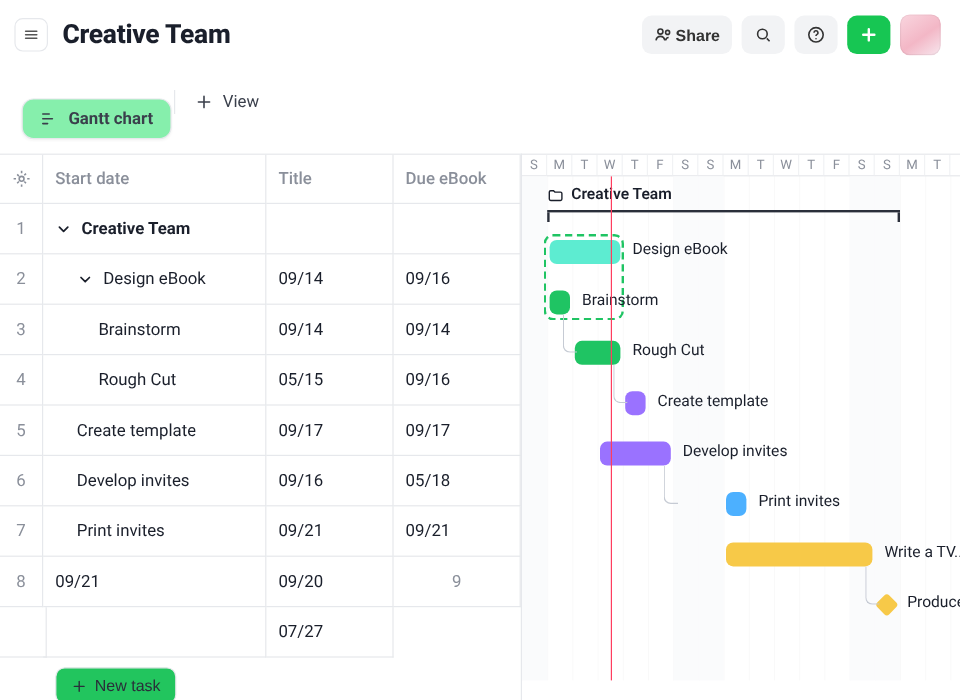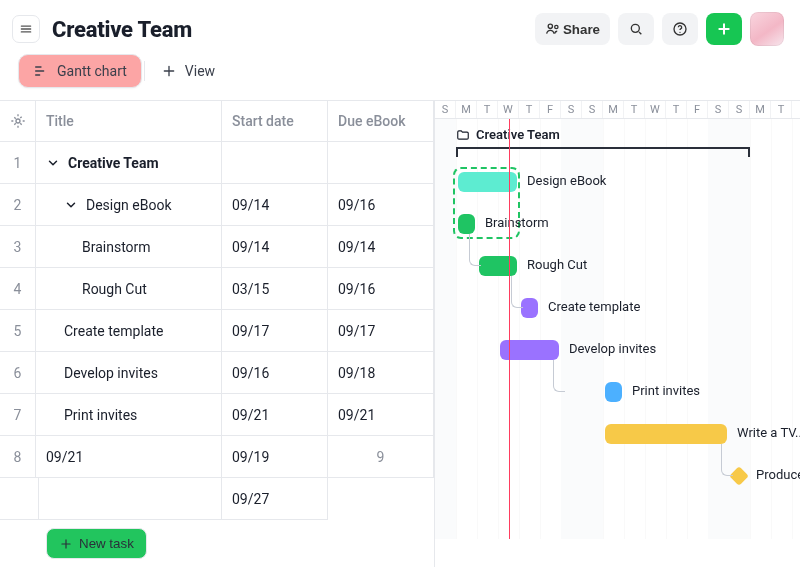--- a/index.html
+++ b/index.html
@@ -21,21 +21,21 @@
 .iconbtn{border:none; background:#f2f3f5; border-radius:8px; height:32px; min-width:32px; display:flex;align-items:center;justify-content:center; color:#333; padding:0 10px; font-weight:600;gap:2px;}
 .iconbtn svg{width:16px;height:16px;}
 .plusbtn{background:#17c653; color:#fff; font-weight:900;}
 .avatar{width:34px;height:34px;border-radius:8px; background:linear-gradient(145deg,#f9d6df 0%,#f3b7c6 55%,#f7e7ee 100%); position:relative; overflow:hidden;}
 .avatar::after{content:""; position:absolute; inset:0; border:1px solid rgba(0,0,0,.05); border-radius:8px;}
 
 
 .tabs{display:flex;align-items:center;gap:0;padding:4px 10px 12px 18px;}
 .tab{display:flex;align-items:center;gap:8px; padding:8px 14px; border-radius:10px; color:#3a3f4b; cursor:pointer;}
 .tab svg{width:16px;height:16px;}
-.tab.active{background:#fca5a5;border:1px solid var(--border); font-weight:400; box-shadow:0 1px 2px rgba(0,0,0,.04);}
+.tab.active{background:#86efac;border:1px solid var(--border); font-weight:700; box-shadow:0 1px 2px rgba(0,0,0,.04);margin-top:28px;}
 .tab-sep{width:1px;height:20px;background:var(--border);margin:0 2px;}
 
 
 .split{display:grid;grid-template-columns:434px 1fr;}
 
 
 .table-side{display:grid;grid-template-columns:36px 1fr 106px 106px; border-top:1px solid var(--border);}
 .th{padding:12px 10px; color:var(--muted); font-weight:500; border-right:1px solid var(--border); border-bottom:1px solid var(--border); display:flex;align-items:center;}
 .th.gear{justify-content:center;padding:0;}
 .th.gear svg{width:16px;height:16px;color:var(--muted);}
@@ -161,22 +161,22 @@
 
   <div class="table-side" id="table-side">
     <div class="th gear">
       <span>
         <svg viewBox="0 0 24 24" fill="none" stroke="currentColor" stroke-width="2">
             <circle cx="12" cy="12" r="3"></circle>
             <path d="M12 2v3m0 14v3m10-10h-3M5 12H2m15.5-6.5-2.1 2.1M8.6 15.4l-2.1 2.1m0-11 2.1 2.1m6.8 6.8 2.1 2.1"></path>
           </svg>
       </span>
     </div>
+    <div class="th">Start date</div>
     <div class="th">Title</div>
-    <div class="th">Start date</div>
     <div class="th">Due eBook</div>
 
   <div class="td num">1</div>
       <div class="td title-cell" style="padding-left: 10px;">
         <span>
           <svg class="caret" viewBox="0 0 24 24" fill="none" stroke="currentColor" stroke-width="2.5" stroke-linecap="round" stroke-linejoin="round">
             <path d="m6 9 6 6 6-6"></path>
           </svg>
         </span>
         <span class="titletxt bold">Creative Team</span>
@@ -197,49 +197,49 @@
       <div class="td num">3</div>
       <div class="td title-cell" style="padding-left: 46px;">
         <span class="titletxt">Brainstorm</span>
       </div>
       <div class="td">09/14</div>
       <div class="td">09/14</div>
       <div class="td num">4</div>
       <div class="td title-cell" style="padding-left: 46px;">
         <span class="titletxt">Rough Cut</span>
       </div>
-      <div class="td">03/15</div>
+      <div class="td">05/15</div>
       <div class="td">09/16</div>
       <div class="td num">5</div>
       <div class="td title-cell" style="padding-left: 28px;">
         <span class="titletxt">Create template</span>
       </div>
       <div class="td">09/17</div>
       <div class="td">09/17</div>
       <div class="td num">6</div>
       <div class="td title-cell" style="padding-left: 28px;">
         <span class="titletxt">Develop invites</span>
       </div>
       <div class="td">09/16</div>
-      <div class="td">09/18</div>
+      <div class="td">05/18</div>
       <div class="td num">7</div>
       <div class="td title-cell" style="padding-left: 28px;">
         <span class="titletxt">Print invites</span>
       </div>
       <div class="td">09/21</div>
       <div class="td">09/21</div>
       <div class="td num">8</div>
       <div class="td">09/21</div>
-      <div class="td">09/19</div>
+      <div class="td">09/20</div>
       <div class="td num">9</div>
       <div class="td title-cell" style="padding-left: 28px;">
         <span class="titletxt">Design Rough...</span>
       </div>
       <div class="td"></div>
-      <div class="td">09/27</div>
+      <div class="td">07/27</div>
       <div class="td num" style="border: none;"></div>
       <div class="newtask"><button class="newtask-btn">
           <span>
             <svg viewBox="0 0 24 24" fill="none" stroke="currentColor" stroke-width="2" stroke-linecap="round">
               <path d="M12 5v14M5 12h14"></path>
             </svg>
           </span>
           <span>New task</span>
         </button></div>
       <div class="td" style="border: none;"></div>

